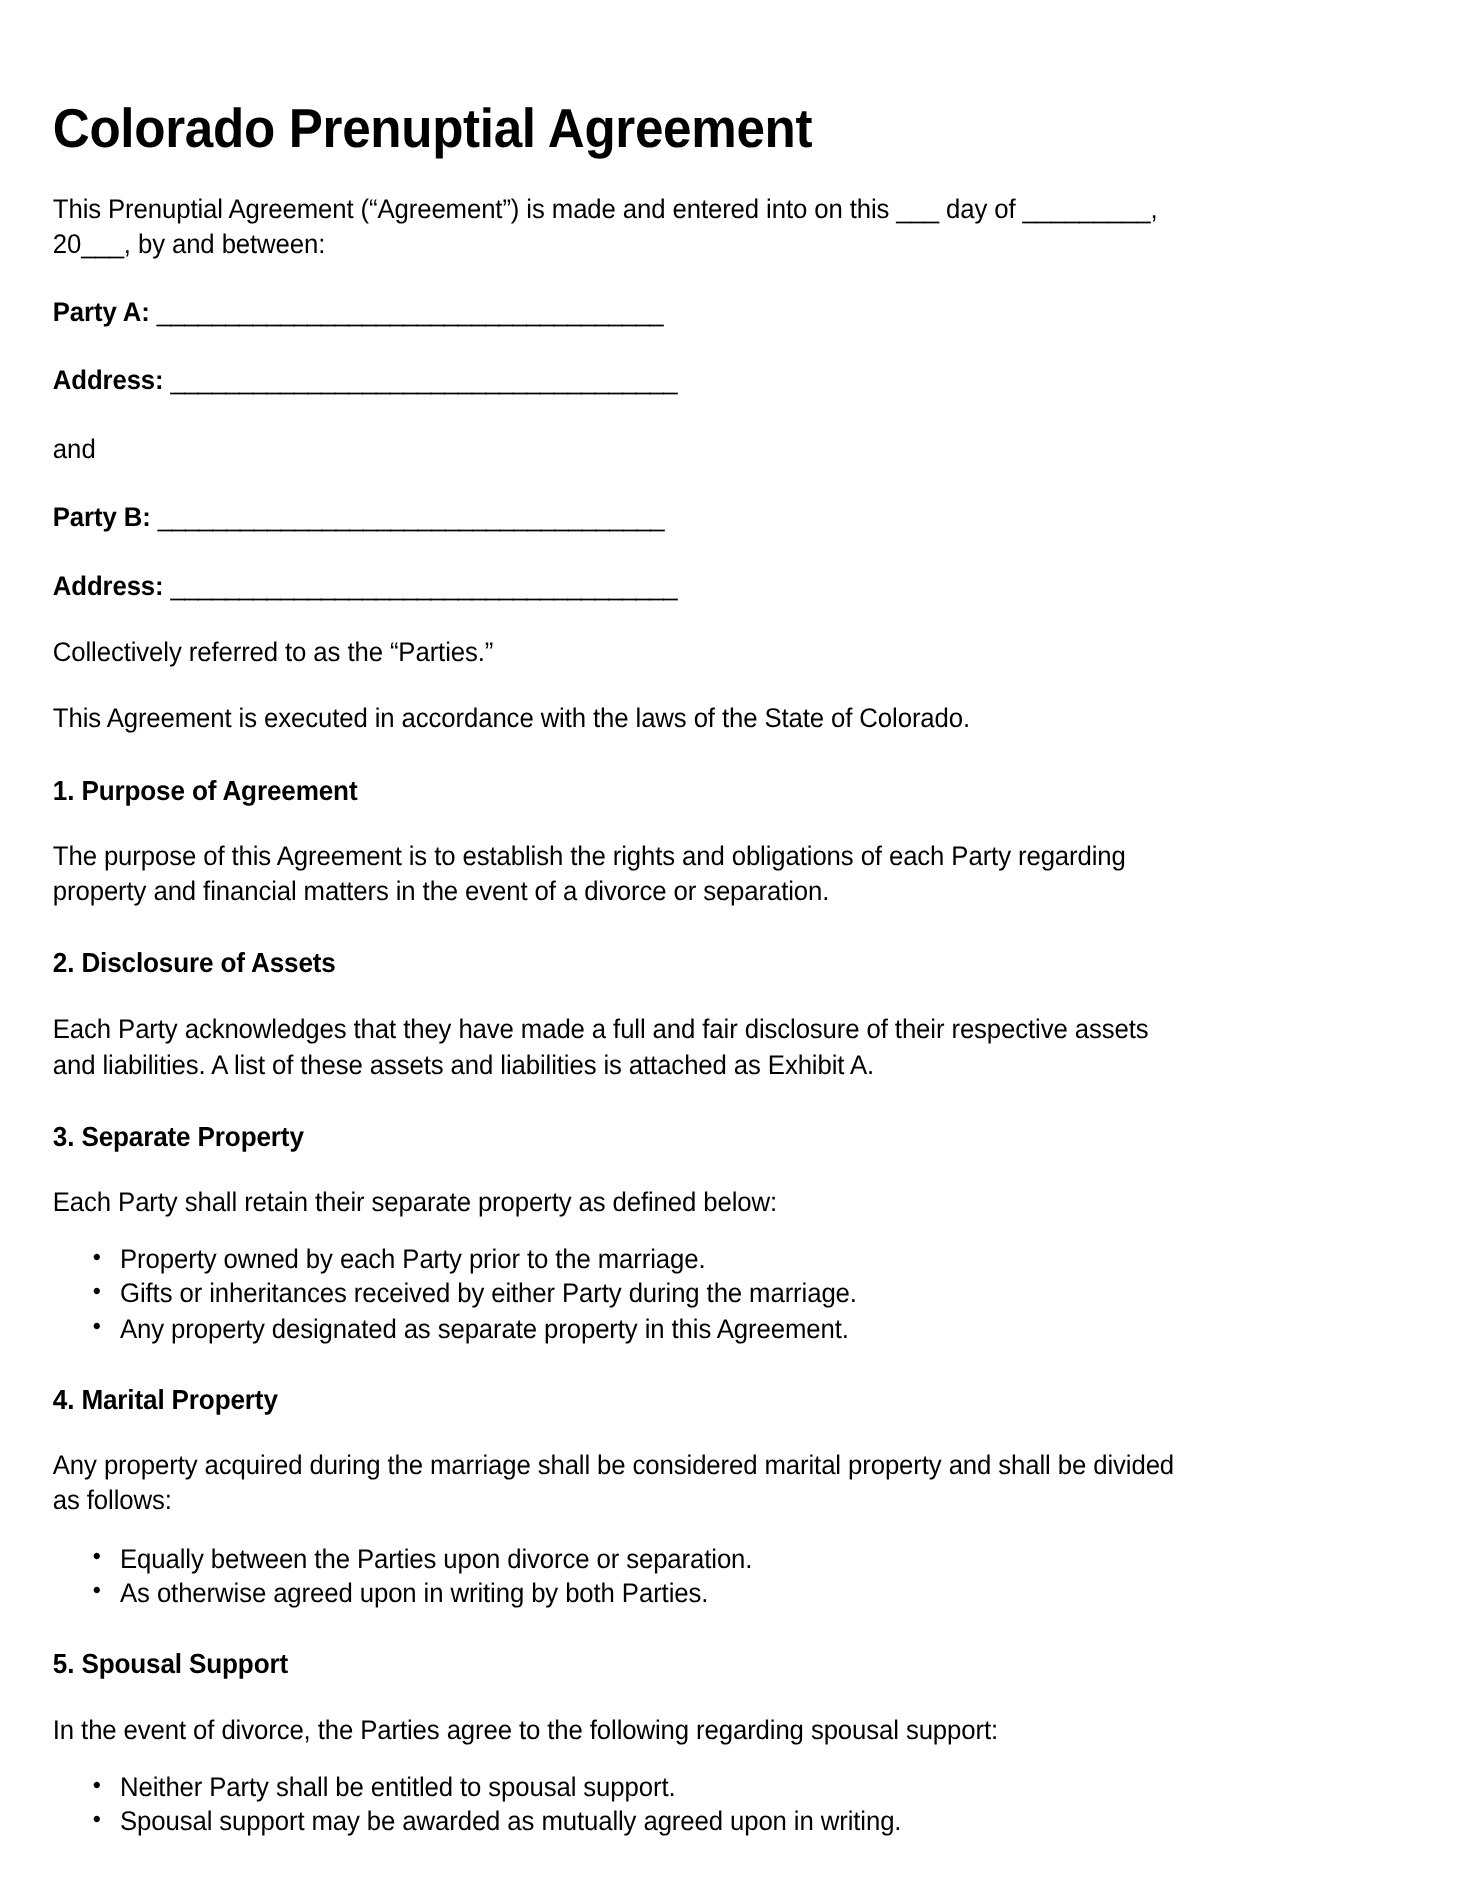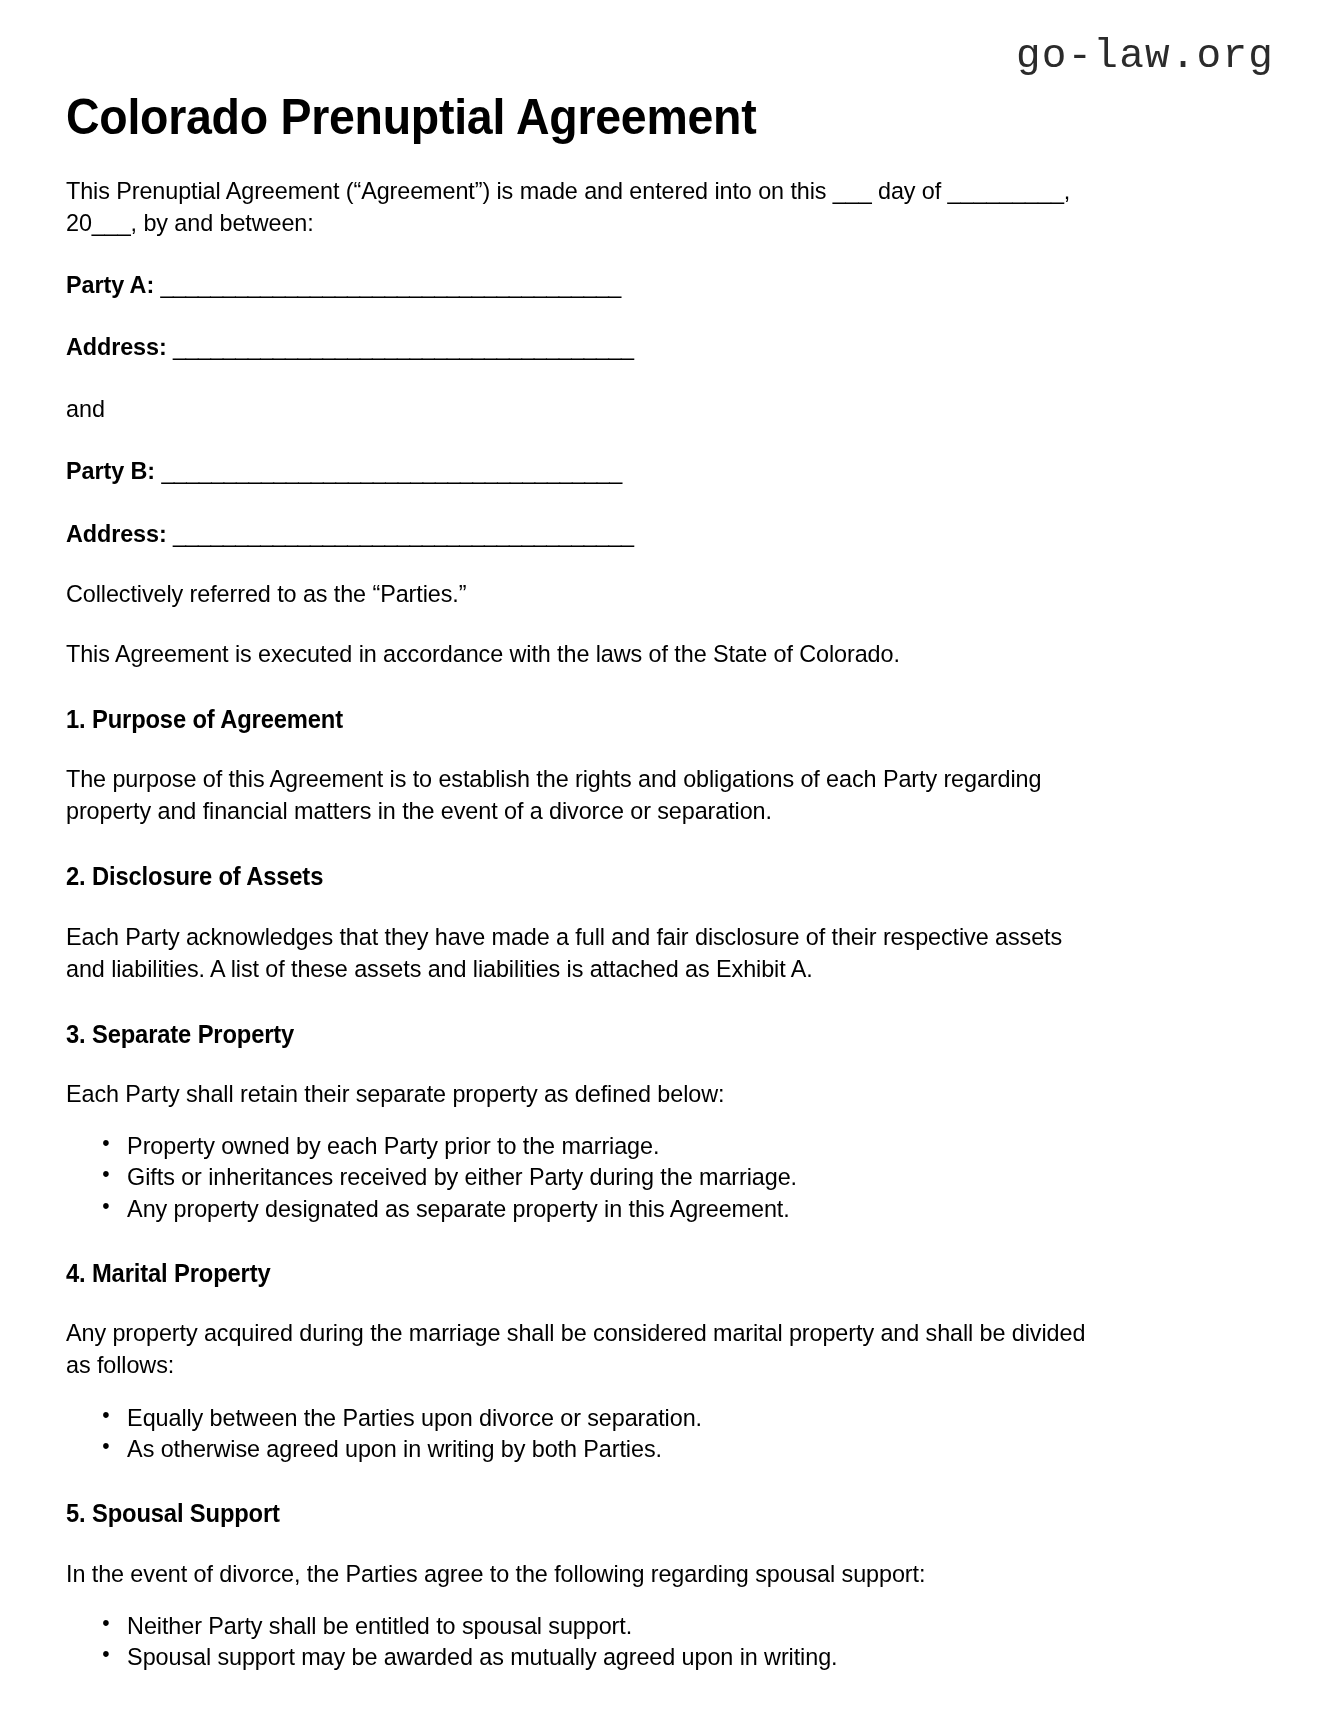--- a/index.html
+++ b/index.html
@@ -32,21 +32,21 @@
     font-size: 41px;
     letter-spacing: 1.2px;
     color: #2b2b2b;
     white-space: nowrap;
     line-height: 1;
   }
 
   
   .content {
     position: absolute;
-    left: 66px;
+    left: 48px;
     top: 0;
     width: 1090px;
   }
 
   h1.doc-title {
     font-family: "Liberation Sans Narrow", "Liberation Sans", sans-serif;
     font-size: 50px;
     font-weight: bold;
     letter-spacing: -0.3px;
     margin: 0;
@@ -125,21 +125,20 @@
     left: 38px;
     top: -1px;
     font-size: 22px;
   }
 </style>
 </head>
 <body>
 
 <div class="page">
 
-  <div class="watermark">go-law.org</div>
 
   <div class="content">
 
     <h1 class="doc-title">Colorado Prenuptial Agreement</h1>
 
     <p class="body-text">This Prenuptial Agreement (“Agreement”) is made and entered into on this ___ day of _________, 20___, by and between:</p>
 
     <p class="field-line">
       <span class="field-label">Party A:</span>
       <span class="field-blank">_____________________________________</span>

